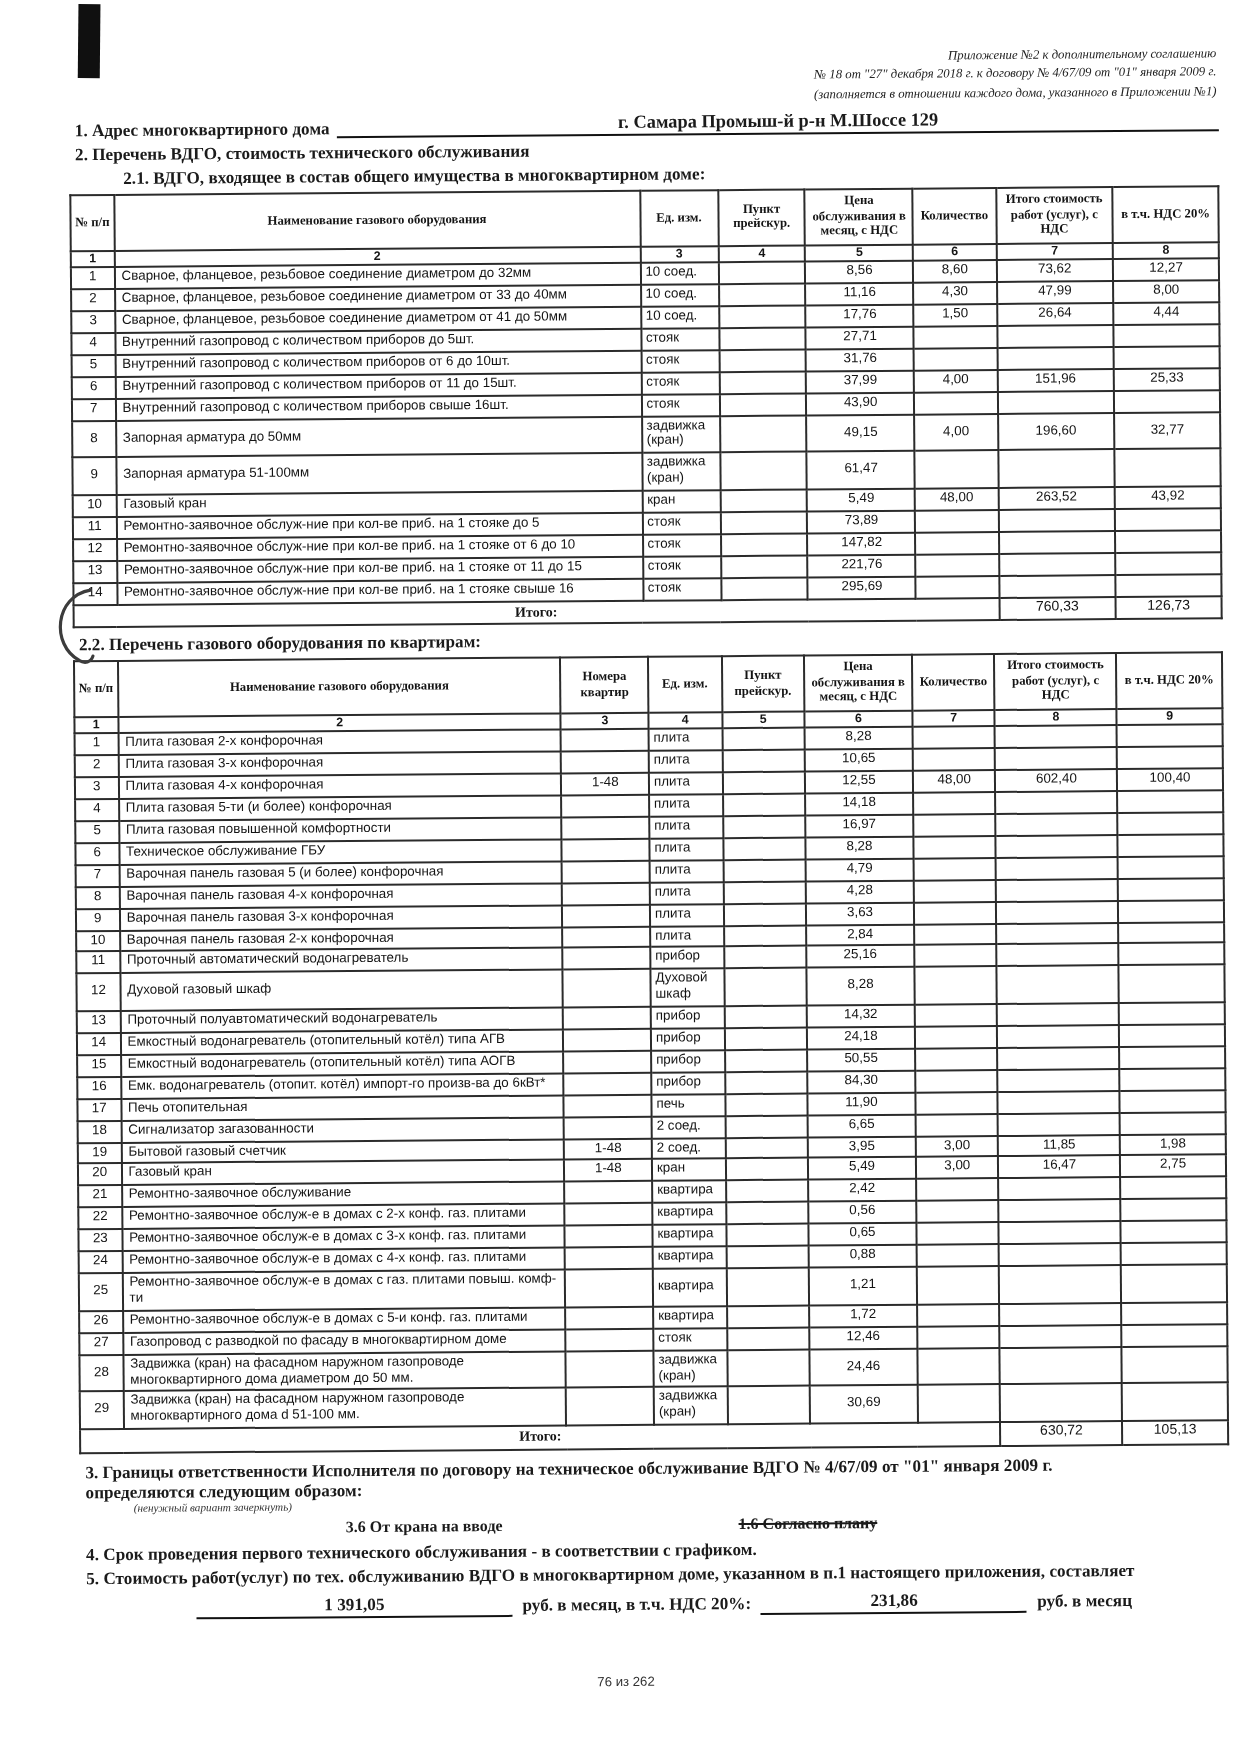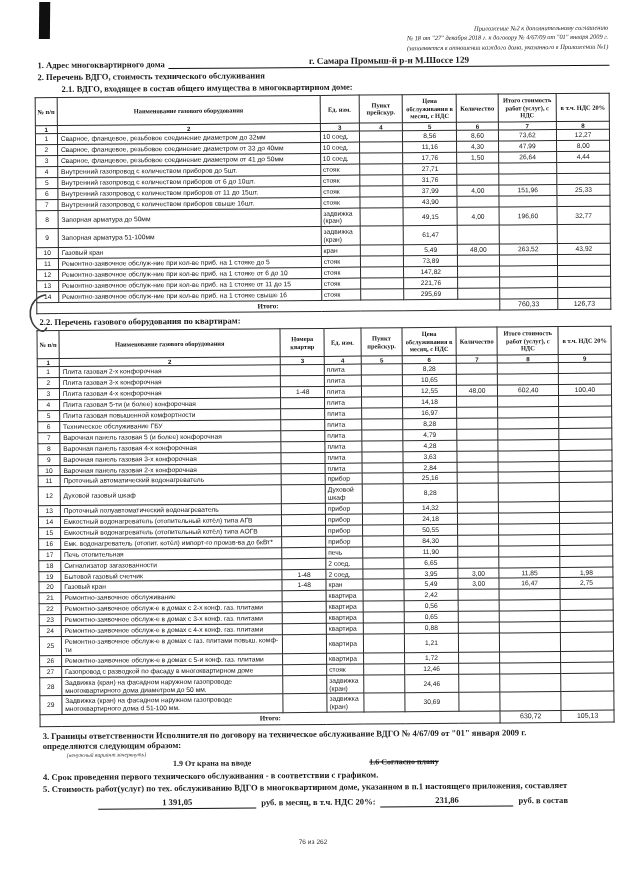--- a/index.html
+++ b/index.html
@@ -621,29 +621,29 @@
       </tbody>
   </table>
 
   <div class="p-line" style="margin-top:4px;">
     <div>3. Границы ответственности Исполнителя по договору на техническое обслуживание ВДГО № 4/67/09 от "01" января 2009 г.</div>
     <div>определяются следующим образом:</div>
   </div>
   <div class="sec3-note">(ненужный вариант зачеркнуть)</div>
 
   <div class="options-row">
-    <span>1.9 От крана на вводе</span>
+    <span>3.6 От крана на вводе</span>
     <span class="strike">1.6 Согласно плану</span>
   </div>
 
   <div class="p-line" style="margin-top:3px;">4. Срок проведения первого технического обслуживания - в соответствии с графиком.</div>
   <div class="p-line">5. Стоимость работ(услуг) по тех. обслуживанию ВДГО в многоквартирном доме, указанном в п.1 настоящего приложения, составляет</div>
 
   <div class="amount-row">
     <span class="blank w1">1 391,05</span>
     <span class="txt">руб. в месяц, в т.ч. НДС 20%:</span>
     <span class="blank w2">231,86</span>
-    <span class="txt">руб. в состав</span>
+    <span class="txt">руб. в месяц</span>
   </div>
 
   <div class="footer">76 из 262</div>
 
 </div>
 
 </body></html>

